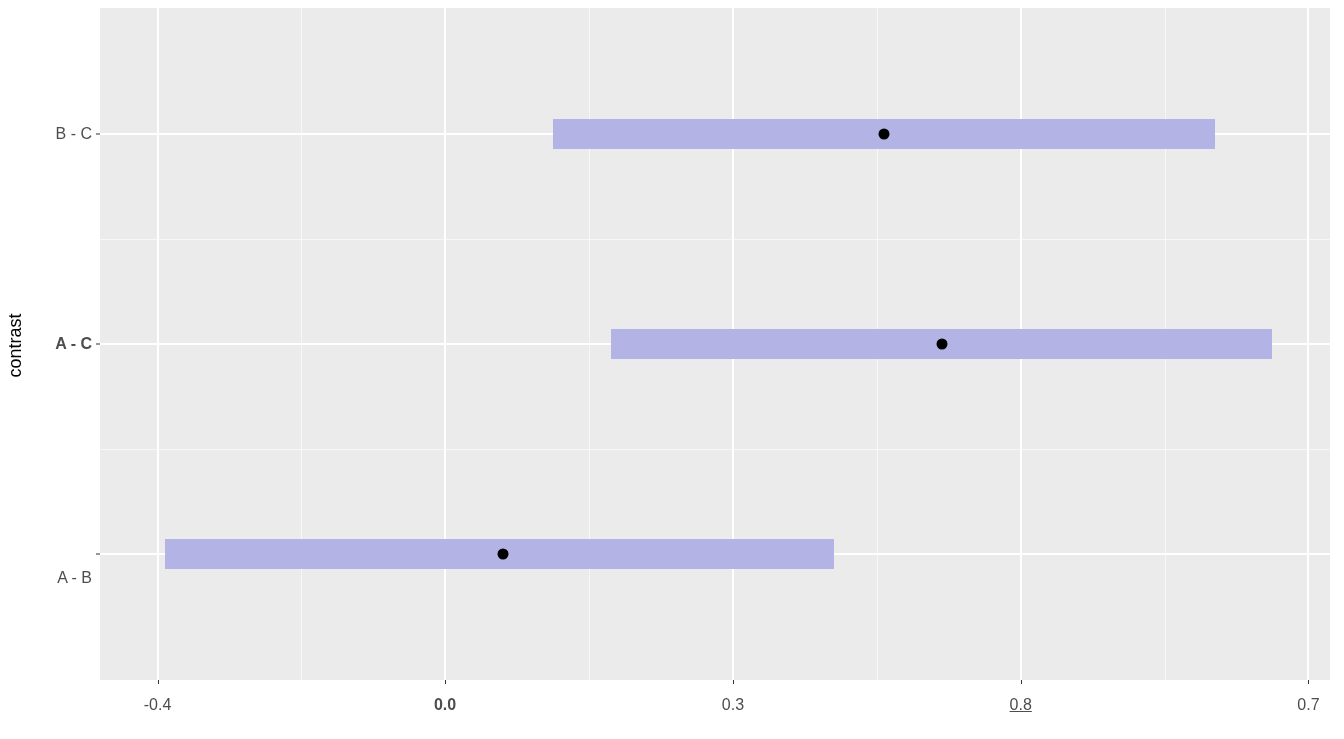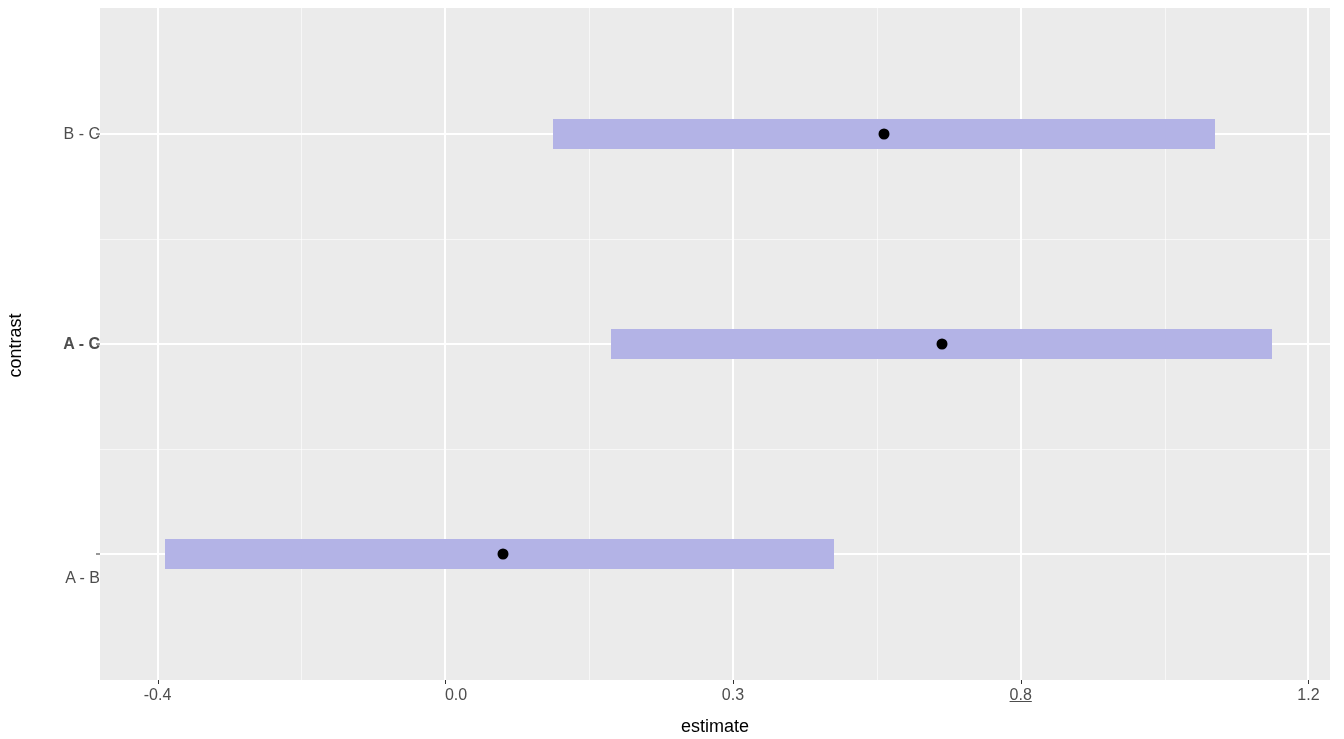--- a/index.html
+++ b/index.html
@@ -54,39 +54,39 @@
     background: #ffffff;
   }
   .vgrid-major { width: 2px; height: 100%; top: 0; margin-left: -1px; }
   .vgrid-minor { width: 1px; height: 100%; top: 0; opacity: 0.6; }
   .hgrid-major { height: 2px; width: 100%; left: 0; margin-top: -1px; }
   .hgrid-minor { height: 1px; width: 100%; left: 0; opacity: 0.6; }
 
   .y-tick-label {
     position: absolute;
     right: 100%;
-    margin-right: 0;
+    margin-right: 8px;
     transform: translateY(-50%);
     font-size: 16px;
     color: #4d4d4d;
     white-space: nowrap;
   }
   .y-tick-mark {
     position: absolute;
     right: 100%;
     width: 4px;
     height: 1px;
     background: #333;
     margin-top: 0;
     transform: translateY(-0.5px);
   }
   .x-tick-label {
     position: absolute;
     top: 100%;
-    margin-top: 6px;
+    margin-top: 16px;
     transform: translateX(-50%);
     font-size: 16px;
     color: #4d4d4d;
     white-space: nowrap;
   }
   .x-tick-mark {
     position: absolute;
     top: 100%;
     width: 1px;
     height: 4px;
@@ -125,41 +125,38 @@
       <div class="hgrid-major" style="top: 126px;"></div>
       <div class="vgrid-minor" style="left: 201.404px;"></div>
       <div class="vgrid-minor" style="left: 489.123px;"></div>
       <div class="vgrid-minor" style="left: 776.842px;"></div>
       <div class="vgrid-minor" style="left: 1064.56px;"></div>
       <div class="vgrid-major" style="left: 57.5439px;"></div>
       <div class="x-tick-mark" style="left: 57.5439px;"></div>
       <div class="x-tick-label" style="left: 57.5439px;">-0.4</div>
       <div class="vgrid-major" style="left: 345.263px;"></div>
       <div class="x-tick-mark" style="left: 345.263px;"></div>
-      <div class="x-tick-label" style="left: 356px;">0.0</div>
+      <div class="x-tick-label" style="left: 345px; font-weight: bold;">0.0</div>
       <div class="vgrid-major" style="left: 632.982px;"></div>
       <div class="x-tick-mark" style="left: 632.982px;"></div>
       <div class="x-tick-label" style="left: 632.982px;">0.3</div>
       <div class="vgrid-major" style="left: 920.702px;"></div>
       <div class="x-tick-mark" style="left: 920.702px;"></div>
       <div class="x-tick-label" style="left: 920.702px; text-decoration: underline;">0.8</div>
       <div class="vgrid-major" style="left: 1208.42px;"></div>
       <div class="x-tick-mark" style="left: 1208.42px;"></div>
-      <div class="x-tick-label" style="left: 1208.42px;">1.2</div>
+      <div class="x-tick-label" style="left: 1208.42px;">0.7</div>
       <div class="y-tick-mark" style="top: 546px;"></div>
       <div class="y-tick-label" style="top: 570px;">A - B</div>
       <div class="y-tick-mark" style="top: 336px;"></div>
       <div class="y-tick-label" style="top: 336px; font-weight: bold;">A - C</div>
       <div class="y-tick-mark" style="top: 126px;"></div>
       <div class="y-tick-label" style="top: 126px;">B - C</div>
       <div class="ci-bar" style="left: 64.7368px; width: 668.947px; top: 546px; background: rgb(179, 179, 230);"></div>
       <div class="point" style="left: 402.807px; top: 546px; background: rgb(0, 0, 0);"></div>
       <div class="ci-bar" style="left: 510.702px; width: 661.754px; top: 336px; background: rgb(179, 179, 230);"></div>
       <div class="point" style="left: 841.579px; top: 336px; background: rgb(0, 0, 0);"></div>
       <div class="ci-bar" style="left: 453.158px; width: 661.754px; top: 126px; background: rgb(179, 179, 230);"></div>
       <div class="point" style="left: 784.035px; top: 126px; background: rgb(0, 0, 0);"></div>
     </div>
 
-  <div class="x-axis-title">
-    <span>estimate</span>
-  </div>
 
 </div>
 
 </body></html>

